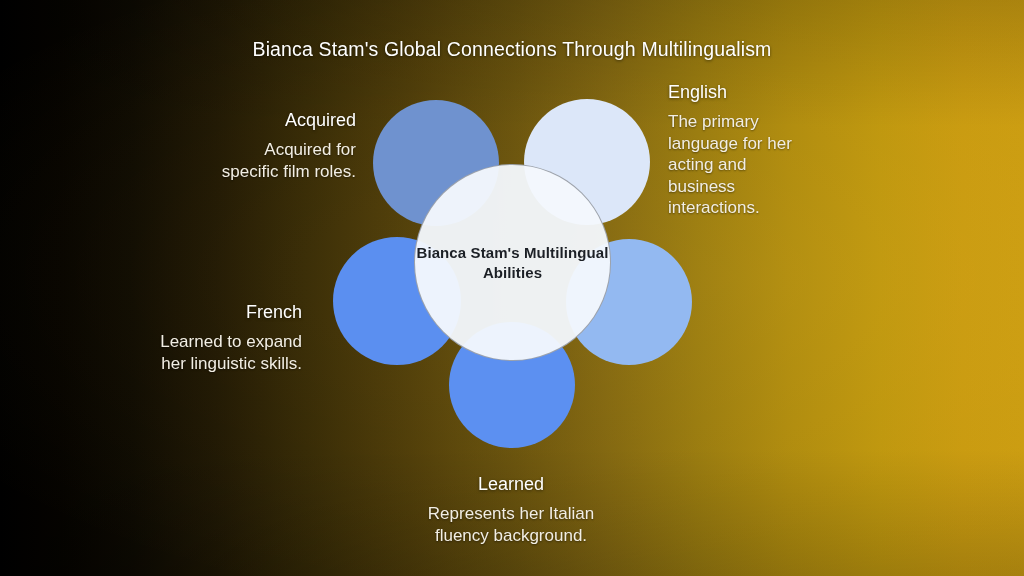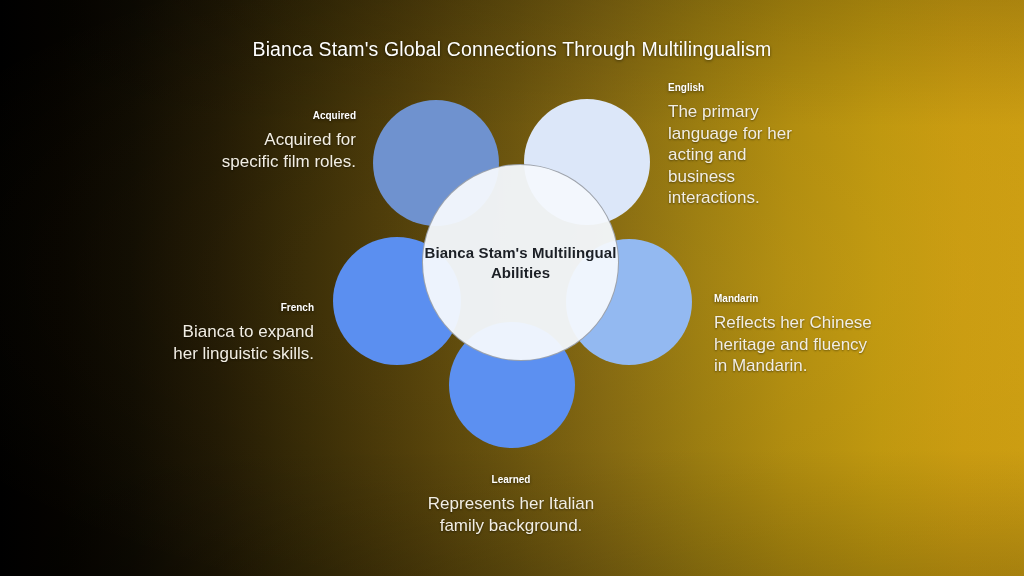--- a/index.html
+++ b/index.html
@@ -109,38 +109,37 @@
   #hub {
     position:absolute;
     left:414px; top:164px;
     width:197px; height:197px;
     border-radius:50%;
     background:rgba(244,248,253,0.955);
     border:1px solid rgba(90,95,105,0.55);
     display:flex;
     align-items:center;
     justify-content:center;
-    margin-left:8px;
   }
 
   #hub-label {
     text-align:center;
     font-size:15px;
     font-weight:bold;
     color:#1c2026;
     line-height:1.32;
     letter-spacing:0.1px;
   }
 
   
   .callout { position:absolute; }
 
   .callout-title {
-    font-size:10px;
-    font-weight:bold;
+    font-size:18px;
+    font-weight:normal;
     color:#ffffff;
     text-shadow:0 1px 3px rgba(0,0,0,0.5);
     margin-bottom:8px;
   }
 
   .callout-desc {
     font-size:17px;
     font-weight:normal;
     color:#f2eee4;
     line-height:1.27;
@@ -148,21 +147,21 @@
   }
 
   .align-left   { text-align:left; }
   .align-right  { text-align:right; }
   .align-center { text-align:center; }
 
   #callout-cantonese { left:205px; top:110px;  width:151px; }
   #callout-english   { left:668px; top:82px;   width:150px; }
   #callout-mandarin  { left:714px; top:293px;  width:160px; }
   #callout-italian   { left:420px; top:474px;  width:182px; }
-  #callout-french    { left:164px; top:302px;  width:150px; }
+  #callout-french    { left:152px; top:302px;  width:150px; }
 </style>
 </head>
 <body>
 
 <div id="stage">
 
   <div id="bg-sheen"></div>
 
   <div id="title">Bianca Stam's Global Connections Through Multilingualism</div>
 
@@ -187,28 +186,24 @@
   <div class="callout align-right" id="callout-cantonese">
     <div class="callout-title">Acquired</div>
     <div class="callout-desc">Acquired for specific film roles.</div>
   </div>
 
   <div class="callout align-left" id="callout-english">
     <div class="callout-title">English</div>
     <div class="callout-desc">The primary language for her acting and business interactions.</div>
   </div>
 
-  <div class="callout align-left" id="callout-mandarin">
-    <div class="callout-title">Mandarin</div>
-    <div class="callout-desc">Reflects her Chinese heritage and fluency in Mandarin.</div>
-  </div>
 
   <div class="callout align-center" id="callout-italian">
     <div class="callout-title">Learned</div>
-    <div class="callout-desc">Represents her Italian family background.</div>
+    <div class="callout-desc">Represents her Italian fluency background.</div>
   </div>
 
   <div class="callout align-right" id="callout-french">
     <div class="callout-title">French</div>
-    <div class="callout-desc">Bianca to expand her linguistic skills.</div>
+    <div class="callout-desc">Learned to expand her linguistic skills.</div>
   </div>
 
 </div>
 
 </body></html>

